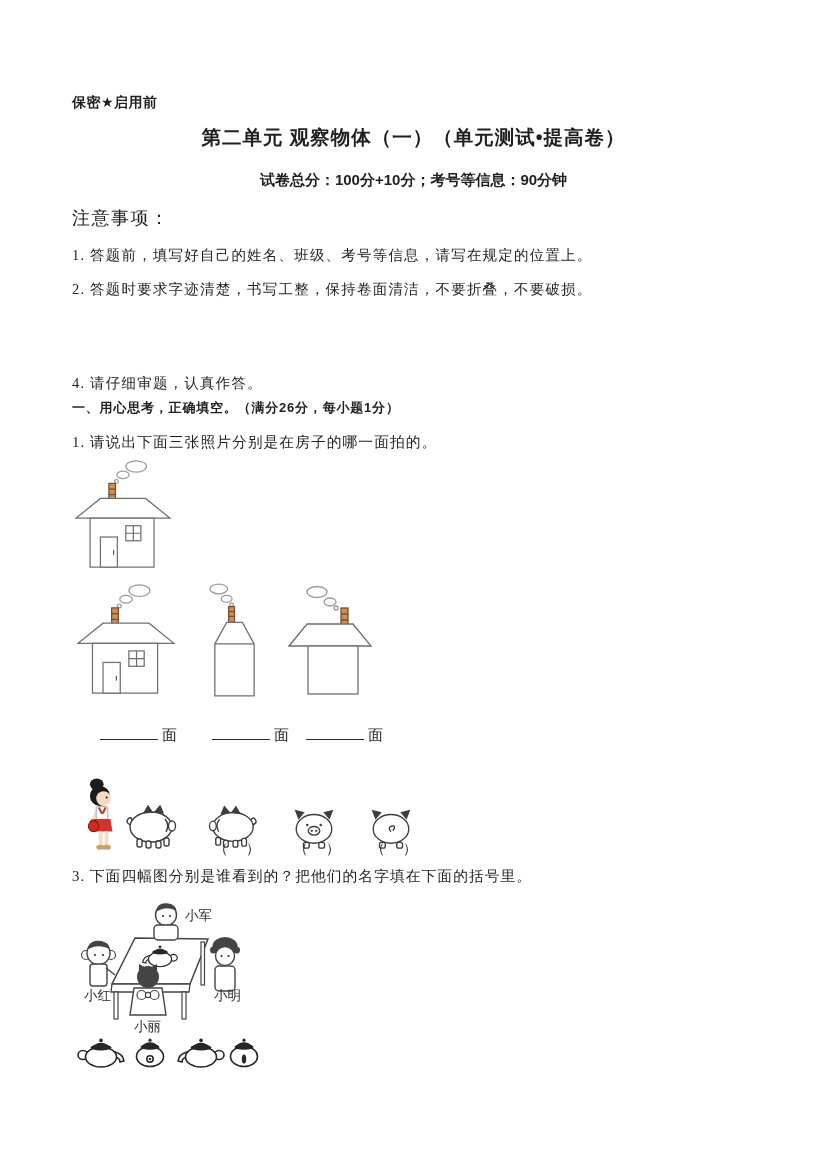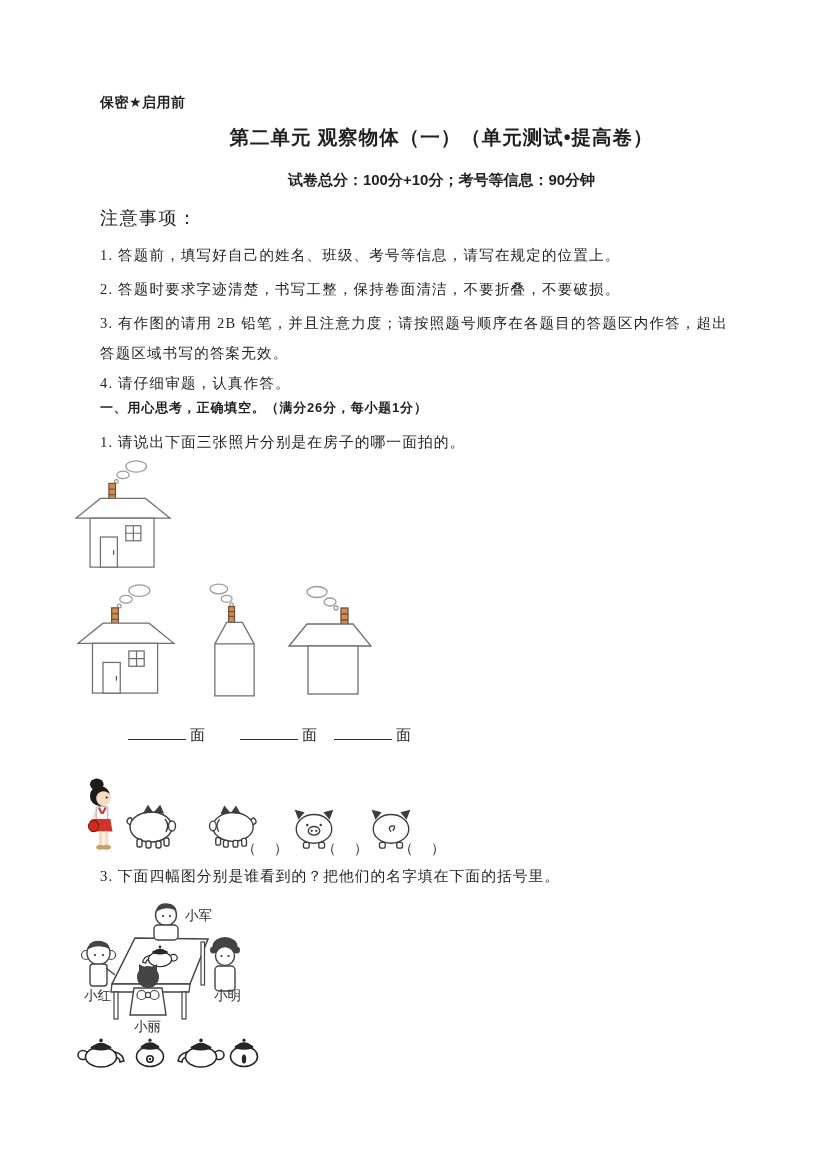--- a/index.html
+++ b/index.html
@@ -1,18 +1,18 @@
 <!DOCTYPE html>
 <html><head>
 <meta charset="utf-8">
 <style>
   html,body{margin:0;padding:0;background:#e8e8e8;}
   .page{position:relative;width:827px;height:1169px;background:#ffffff;margin:0 auto;
         font-family:"Liberation Serif","DejaVu Serif",serif;color:#1f1f1f;overflow:hidden;}
-  .abs{position:absolute;margin-left:28px;}
+  .abs{position:absolute;}
   .sans{font-family:"Liberation Sans","DejaVu Sans",sans-serif;}
   .secrecy{left:72px;top:94px;font-size:14px;font-weight:bold;letter-spacing:.5px;}
   .title{left:0;width:827px;top:124px;text-align:center;font-size:19.5px;font-weight:bold;letter-spacing:1px;}
   .meta{left:0;width:827px;top:171px;text-align:center;font-size:15px;font-weight:bold;}
   .noteh{left:72px;top:206px;font-size:18px;letter-spacing:1.5px;}
   .note{left:72px;width:640px;font-size:14.5px;letter-spacing:1.2px;line-height:30px;}
   .n1{top:240px}.n2{top:274px}.n3{top:308px}.n4{top:368px}
   .secth{left:72px;top:399px;font-size:13px;font-weight:bold;letter-spacing:.8px;}
   .quest{left:72px;font-size:14.8px;letter-spacing:1px;text-align:right;}
   .q1{top:433px}.q2{top:755px}.q3{top:867px}
@@ -118,21 +118,20 @@
 
 <div class="page">
 
   <div class="abs secrecy sans">保密★启用前</div>
   <div class="abs title sans">第二单元 观察物体（一）（单元测试•提高卷）</div>
   <div class="abs meta sans">试卷总分：100分+10分；考号等信息：90分钟</div>
 
   <div class="abs noteh">注意事项：</div>
   <div class="abs note n1">1. 答题前，填写好自己的姓名、班级、考号等信息，请写在规定的位置上。</div>
   <div class="abs note n2">2. 答题时要求字迹清楚，书写工整，保持卷面清洁，不要折叠，不要破损。</div>
-  <div class="abs note n3">3. 有作图的请用 2B 铅笔，并且注意力度；请按照题号顺序在各题目的答题区内作答，超出答题区域书写的答案无效。</div>
   <div class="abs note n4">4. 请仔细审题，认真作答。</div>
 
   <div class="abs secth sans">一、用心思考，正确填空。（满分26分，每小题1分）</div>
 
   <div class="abs quest q1">1. 请说出下面三张照片分别是在房子的哪一面拍的。</div>
 
   <svg class="art" style="left:74px;top:458px" width="98" height="111" viewBox="0 0 104 118">
       <use href="#g-house-front"></use>
     </svg>
 

